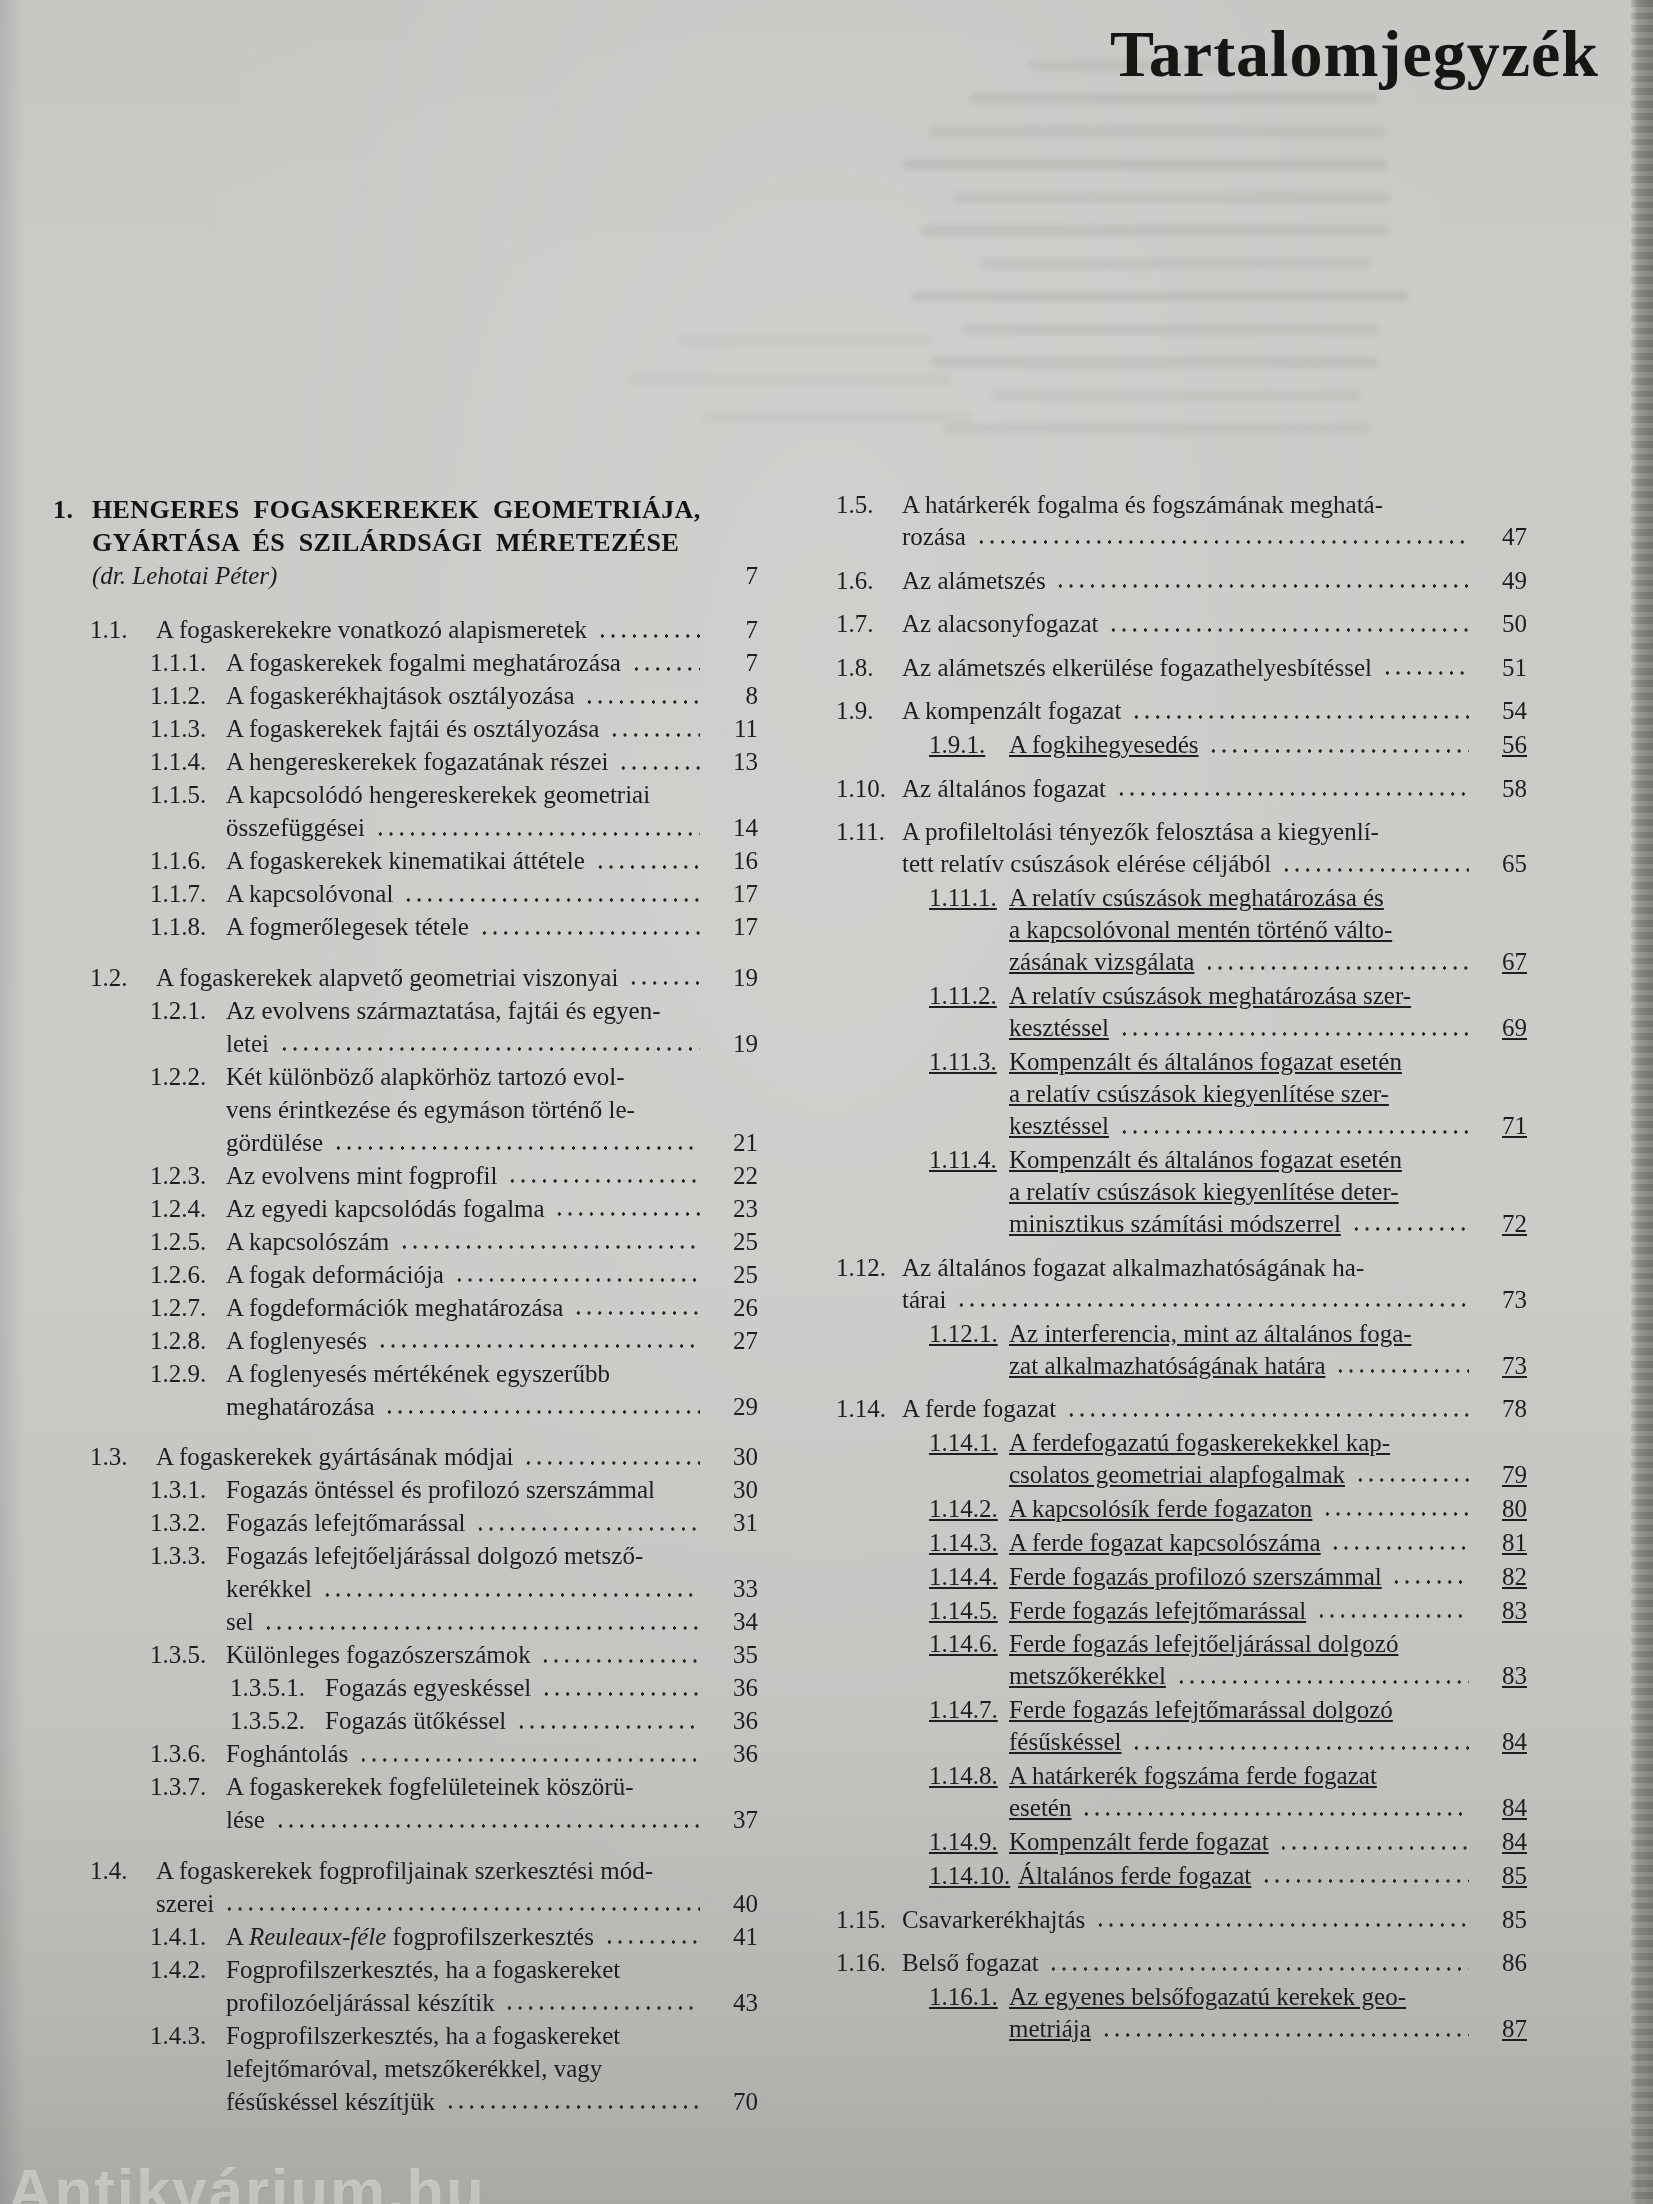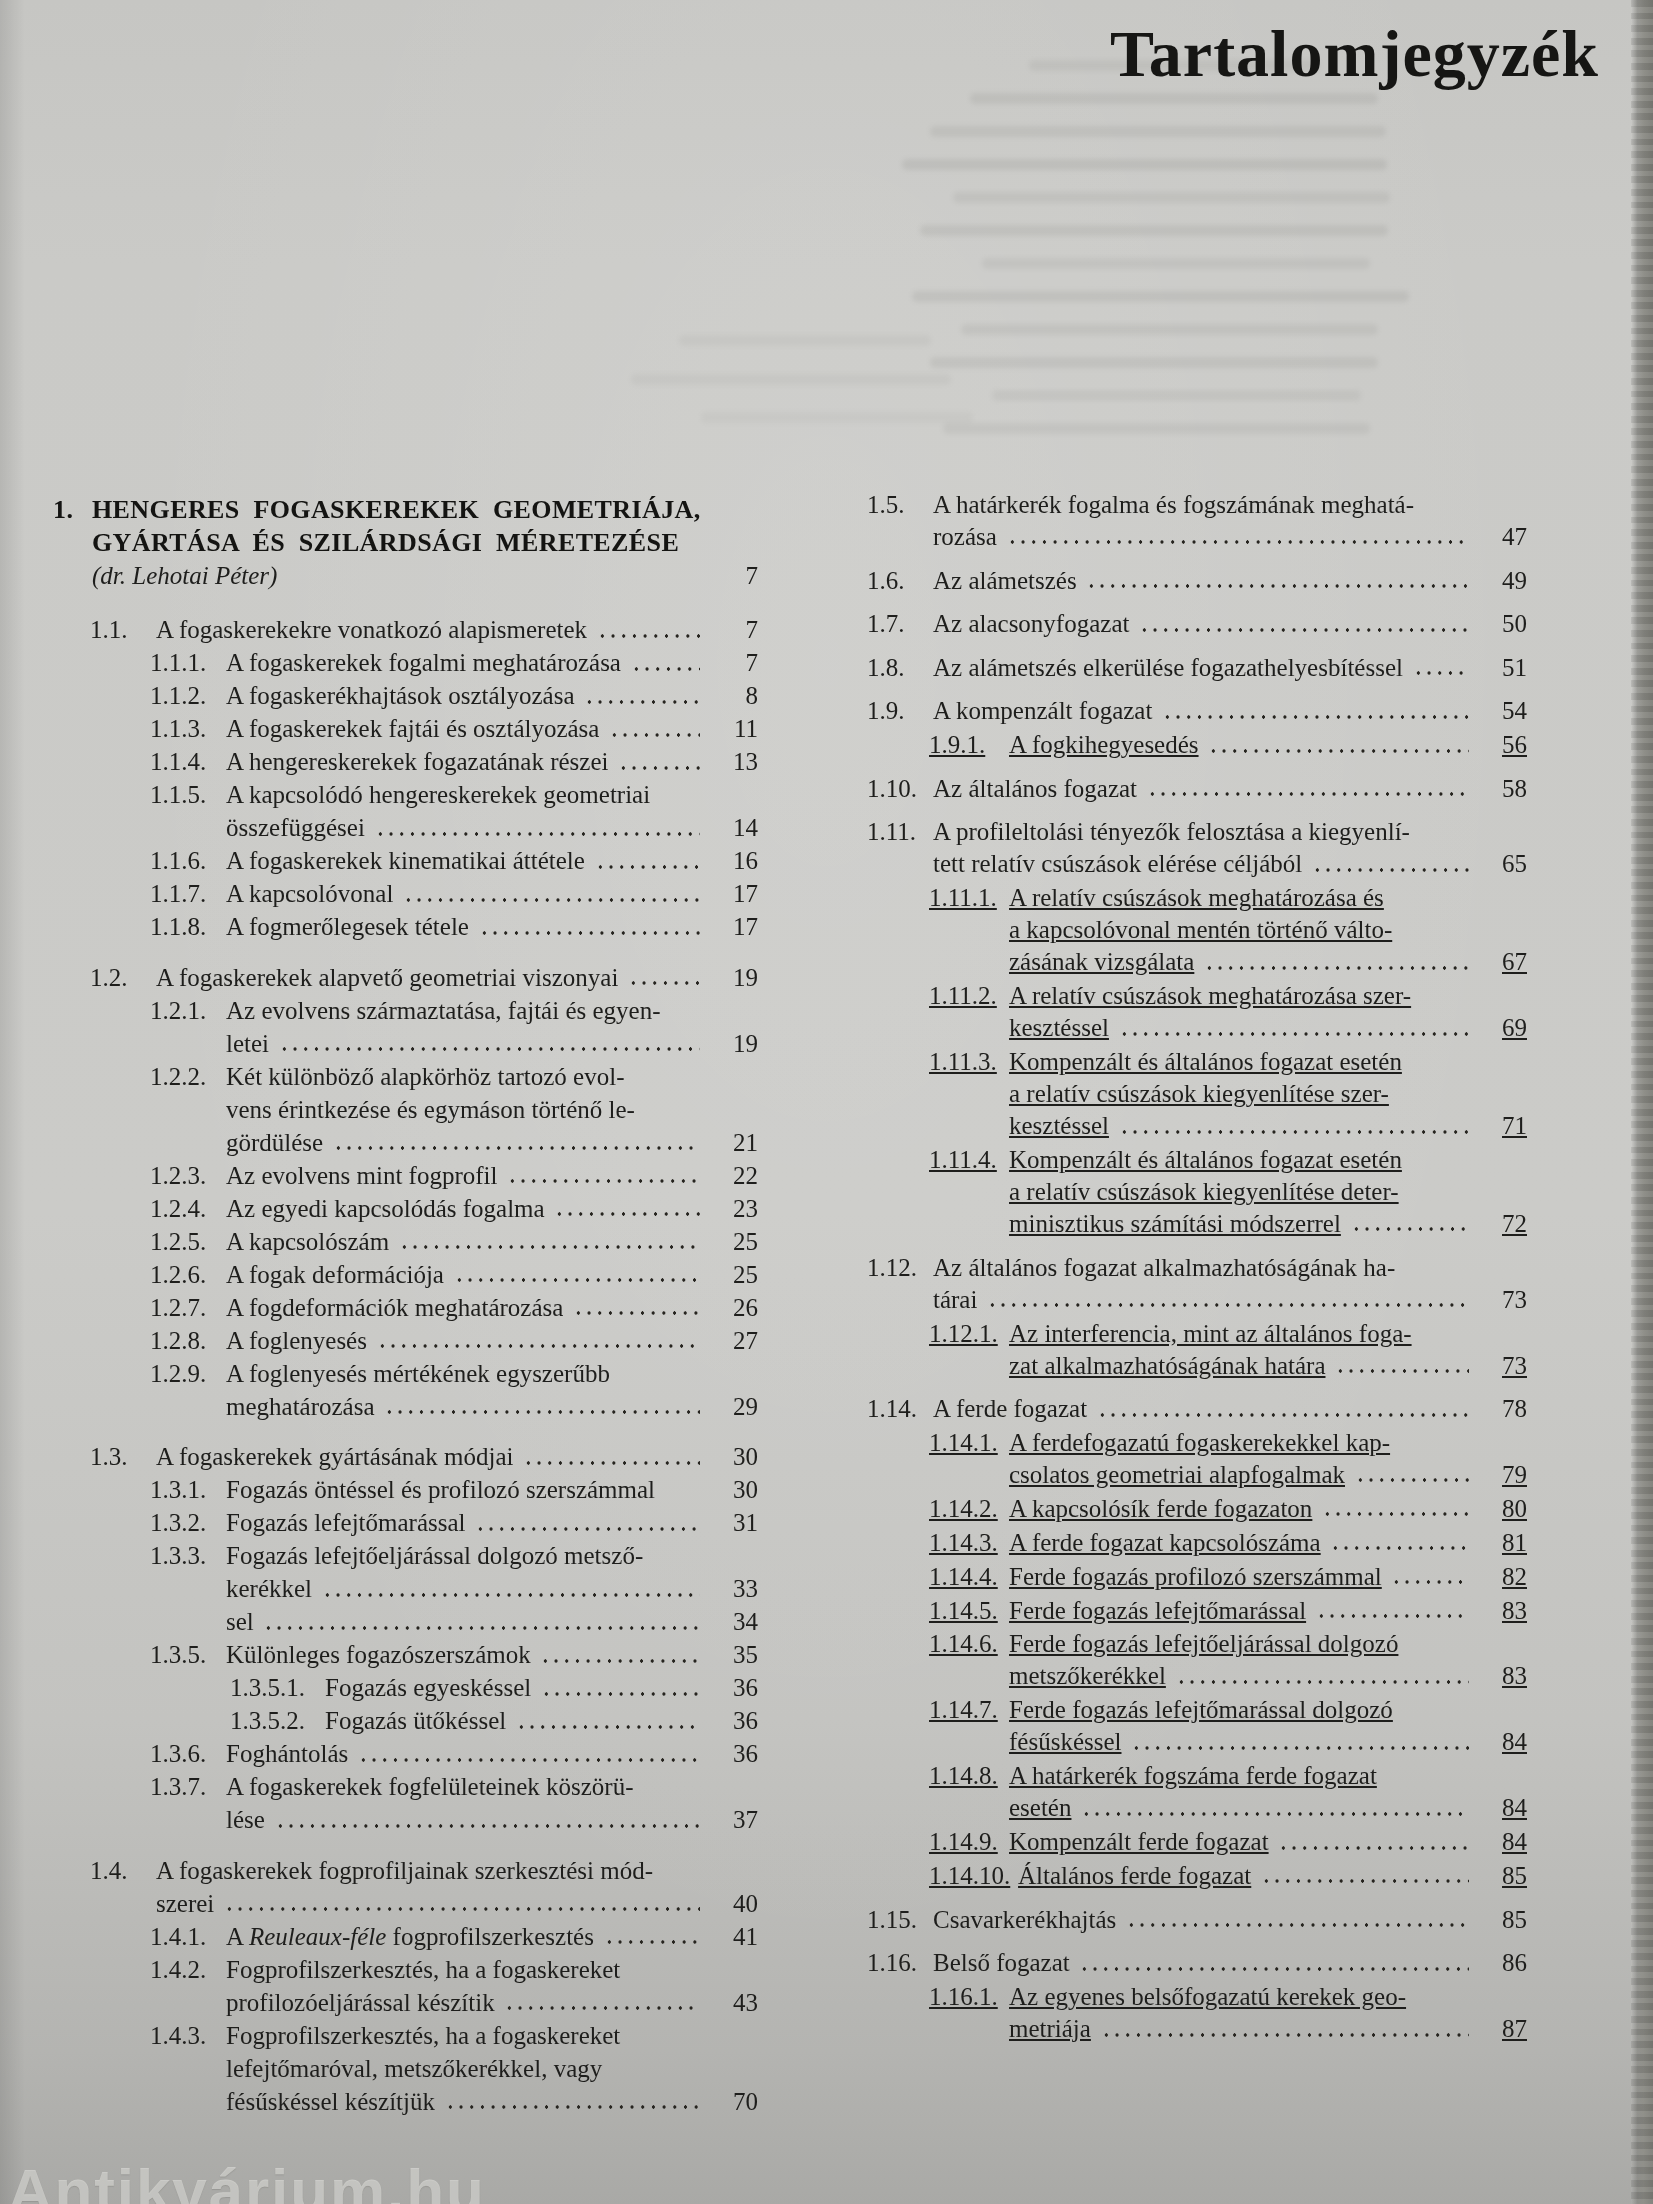--- a/index.html
+++ b/index.html
@@ -22,21 +22,21 @@
     font-size:66px;font-weight:bold;letter-spacing:1px;color:#161614;margin-left:8px;}
   .col{position:absolute;}
   .col-left{left:53px;top:493px;width:705px;}
   .col-right{left:836px;top:489px;width:691px;}
   .entry{margin:0;}
   .line{display:flex;align-items:baseline;white-space:pre;}
   .col-left  .line{height:33px;line-height:33px;font-size:25px;}
   .col-right .line{height:32px;line-height:32px;font-size:25px;}
   .col-left  .level-1,.col-left .level-0{margin-top:17.5px;}
   .col-left  .level-0{margin-bottom:21.3px;}
-  .col-right .level-1{margin-top:11.6px;margin-left:31px;}
+  .col-right .level-1{margin-top:11.6px;}
   .col-right .level-2{margin-top:1.9px;text-decoration:underline;}
   .col .entry:first-child{margin-top:0;}
   .line{padding-left:var(--tx);}
   .line.first{padding-left:var(--nx);}
   .num{min-width:calc(var(--tx) - var(--nx));padding-right:7.8px;box-sizing:border-box;
        flex-shrink:0;display:inline-block;}
   .col-left .level-0{--nx:0px;--tx:39px;}
   .col-left .level-1{--nx:37px;--tx:103px;}
   .col-left .level-2{--nx:97px;--tx:173px;}
   .col-left .level-3{--nx:177px;--tx:272px;}

